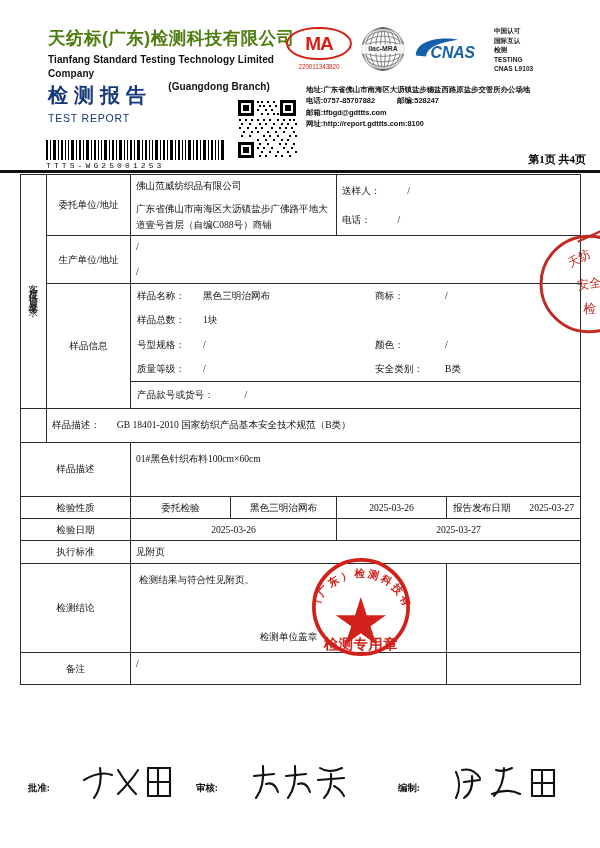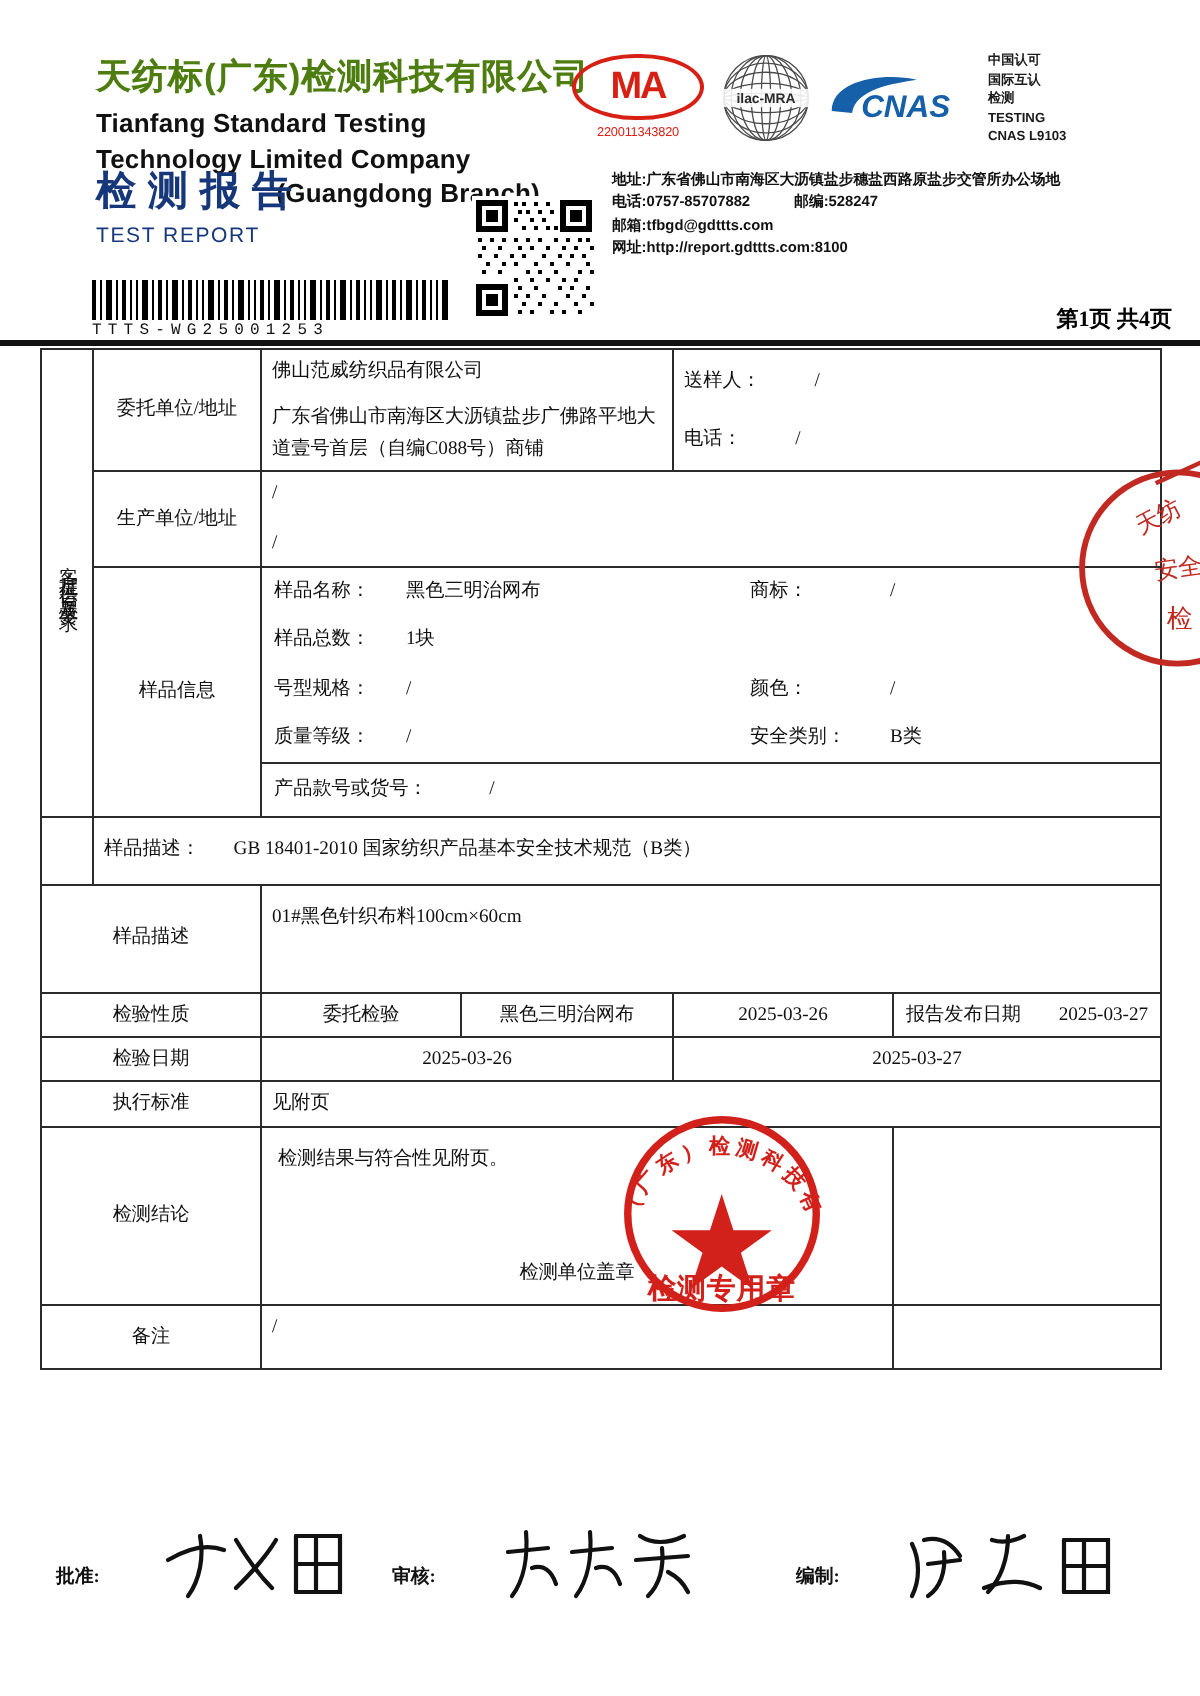--- a/index.html
+++ b/index.html
@@ -19,21 +19,21 @@
   .header { position: relative; height: 140px; }
 
   .hdr-left { position: absolute; left: 48px; top: 26px; width: 240px; }
   .co-cn {
     font-family: "Liberation Sans", "DejaVu Sans", sans-serif;
     font-size: 17.5px; font-weight: bold; letter-spacing: .5px;
     color: #4d7c0f; white-space: nowrap;
   }
   .co-en {
     font-family: "Liberation Sans", "DejaVu Sans", sans-serif;
-    font-size: 13px; font-weight: bold; color: #111;
+    font-size: 10px; font-weight: bold; color: #111;
     margin-top: 3px; line-height: 1.35; letter-spacing: .1px;
   }
   .co-en .l2 { display: block; text-align: right; padding-right: 18px; }
 
   .title-block { position: absolute; left: 48px; top: 82px; }
   .title-cn {
     font-family: "Liberation Sans", "DejaVu Sans", sans-serif;
     font-size: 20px; font-weight: bold; color: #16377a;
     letter-spacing: 6px;
   }

